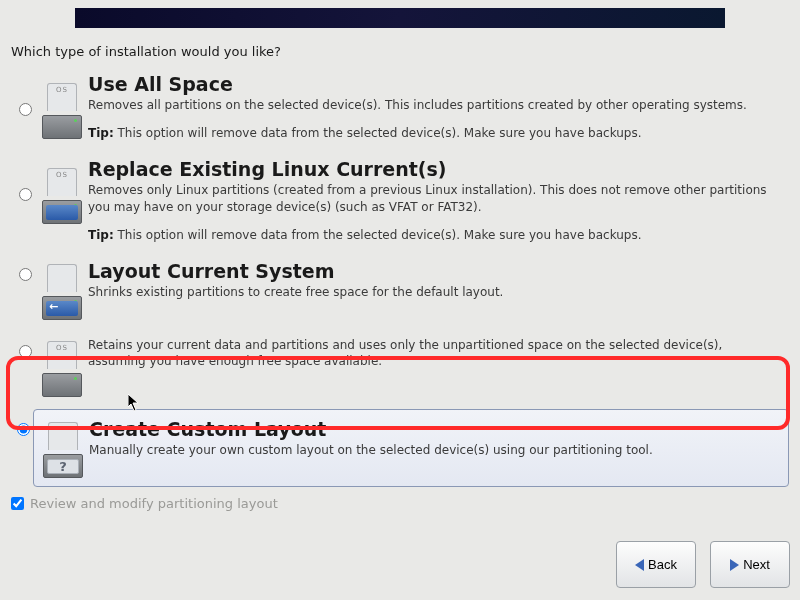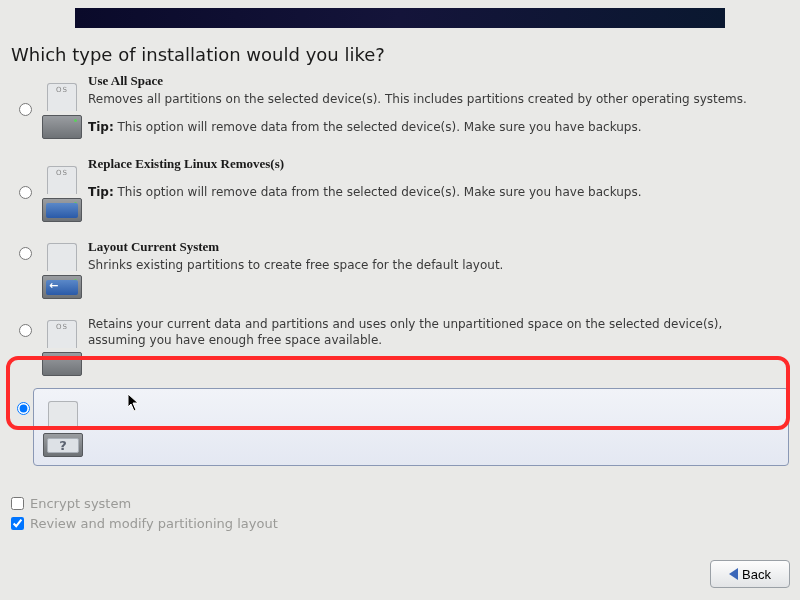--- a/index.html
+++ b/index.html
@@ -18,21 +18,21 @@
       top: 8px;
       left: 75px;
       width: 650px;
       height: 20px;
       background: linear-gradient(to right, #0a0a2a 0%, #14143a 50%, #0a1830 100%);
     }
     .heading {
       position: absolute;
       top: 44px;
       left: 11px;
-      font-size: 18px;
+      font-size: 13px;
     }
     .options {
       position: absolute;
       top: 68px;
       left: 11px;
       right: 11px;
     }
     .option {
       display: flex;
       align-items: flex-start;
@@ -76,23 +76,22 @@
     .icon-col {
       width: 52px;
       display: flex;
       justify-content: center;
       padding-top: 6px;
     }
     .option.short .icon-col { padding-top: 0; }
     .text-col { flex: 1; padding-right: 6px; }
     .opt-title {
       font-weight: bold;
-      font-size: 13px;
+      font-size: 19px;
       margin-bottom: 2px;
-      font-family: Liberation Serif, serif;
     }
     .opt-desc {
       color: #3a3a3a;
       line-height: 1.35;
       margin-bottom: 6px;
     }
     .opt-tip { color: #3a3a3a; line-height: 1.35; margin-top: 12px; }
     .opt-tip b { font-weight: bold; color: #1a1a1a; }
     .hd-icon { width: 40px; }
     .hd-top {
@@ -147,21 +146,21 @@
     .chk-row input { margin-right: 6px; cursor: pointer; }
     .button-bar {
       position: absolute;
       right: 10px;
       bottom: 12px;
       display: flex;
       gap: 14px;
     }
     .btn {
       min-width: 80px;
-      height: 28px;
+      height: 47px;
       background: linear-gradient(#fdfdfd, #e2e4e6);
       border: 1px solid #9aa0a6;
       border-radius: 4px;
       font-size: 13px;
       display: flex;
       align-items: center;
       justify-content: center;
       gap: 4px;
       cursor: pointer;
       padding: 0 10px;
@@ -216,21 +215,22 @@
     <div class="icon-col">
       <div class="hd-icon">
         <div class="hd-top">OS</div>
         <div class="hd-body">
             <div class="led"></div>
             <div class="overlay blue"></div>
           </div>
       </div>
     </div>
     <div class="text-col">
-      <div class="opt-title">Replace Existing Linux Removes(s)</div>
+      <div class="opt-title">Replace Existing Linux Current(s)</div>
+      <div class="opt-desc">Removes only Linux partitions (created from a previous Linux installation).  This does not remove other partitions you may have on your storage device(s) (such as VFAT or FAT32).</div>
       <div class="opt-tip"><b>Tip:</b> <span>This option will remove data from the selected device(s).  Make sure you have backups.</span></div>
     </div>
   </div>
 
   <div class="option short">
     <div class="radio-col">
       <input type="radio" name="itype" style="">
     </div>
     <div class="icon-col">
       <div class="hd-icon">
@@ -269,41 +269,45 @@
       <input type="radio" name="itype" checked="" style="">
     </div>
     <div class="icon-col">
       <div class="hd-icon">
         <div class="hd-top"></div>
         <div class="hd-body">
             <div class="overlay q">?</div>
           </div>
       </div>
     </div>
+    <div class="text-col">
+      <div class="opt-title">Create Custom Layout</div>
+      <div class="opt-desc">Manually create your own custom layout on the selected device(s) using our partitioning tool.</div>
+    </div>
   </div>
 
 </div>
 
 <div class="highlight-frame"></div>
 
 <div class="lower-checks">
-  <label class="chk-row">
-    <input type="checkbox" style="">
-    <span>Encrypt system</span>
-  </label>
   <label class="chk-row">
     <input type="checkbox" checked="" style="">
     <span>Review and modify partitioning layout</span>
   </label>
 </div>
 
 <div class="button-bar">
   <button class="btn">
     <span class="arrow-left"></span>
     <span>Back</span>
   </button>
+  <button class="btn">
+    <span class="arrow-right"></span>
+    <span>Next</span>
+  </button>
 </div>
 
 <div class="cursor">
   <svg width="12" height="18" viewBox="0 0 12 18">
     <path d="M0 0 L0 13 L3 10 L6 17 L8 16 L5 9 L10 9 Z" fill="#000" stroke="#fff" stroke-width="1"></path>
   </svg>
 </div>
 
 </body></html>

